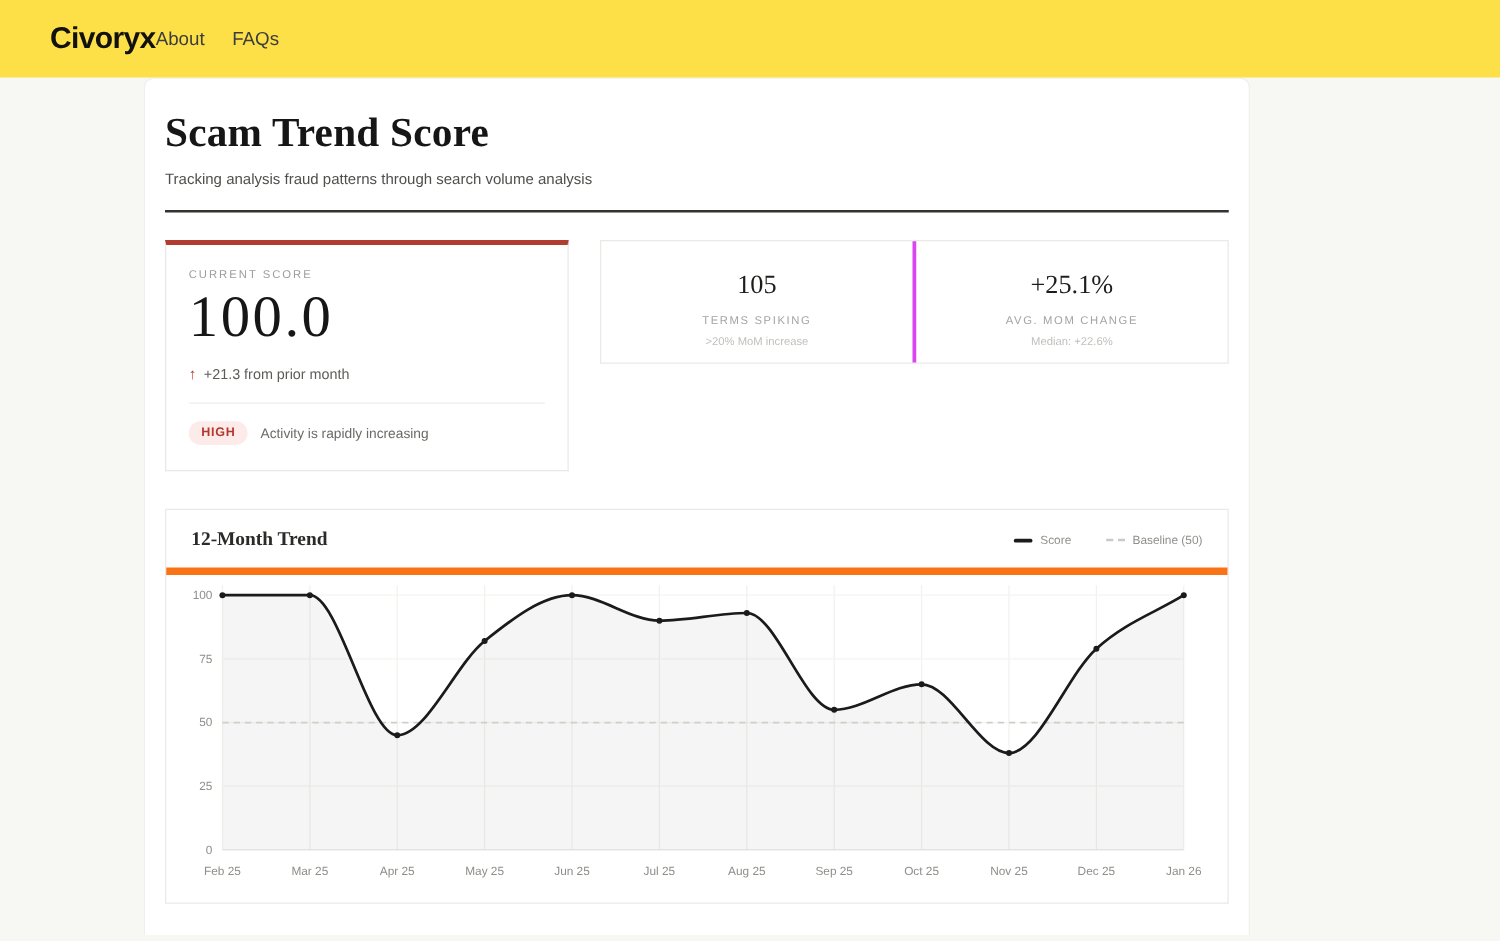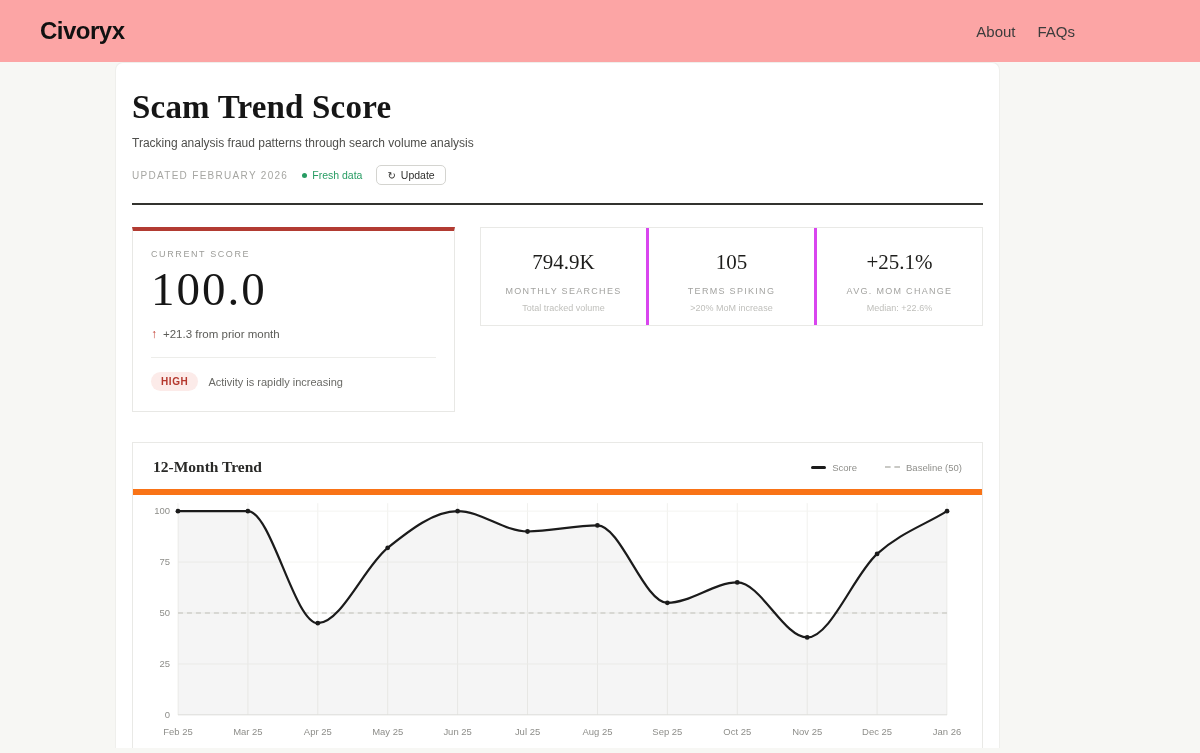--- a/index.html
+++ b/index.html
@@ -1,20 +1,20 @@
 <!DOCTYPE html>
 <html><head>
 <meta charset="utf-8">
 <style>
   * { margin:0; padding:0; box-sizing:border-box; }
   html,body { width:1200px; height:753px; overflow:hidden; }
   body { font-family:"Liberation Sans", sans-serif; background:#f7f7f4; color:#1a1a1a; }
 
   
-  .topbar { height:62px; background:#fca5a5; display:flex; align-items:center; justify-content:space-between;
+  .topbar { height:62px; background:#fde047; display:flex; align-items:center; 
             padding:0 125px 0 40px; }
   .logo { font-size:24px; font-weight:bold; letter-spacing:-0.5px; color:#111; cursor:pointer; }
   .nav { display:flex; gap:22px; }
   .nav a { text-decoration:none; color:#3c3c3c; font-size:15px; cursor:pointer; }
 
   
   .panel { width:885px; margin-left:115px; height:686px; background:#ffffff;
            border:1px solid #efefec; border-bottom:none; border-radius:8px 8px 0 0;
            padding:26px 16px 0 16px; overflow:hidden; }
 
@@ -79,55 +79,39 @@
     <a>About</a>
     <a>FAQs</a>
   </nav>
 </header>
 
 <main class="panel">
 
   <h1 class="page-title">Scam Trend Score</h1>
   <p class="subtitle">Tracking analysis fraud patterns through search volume analysis</p>
 
-  <div class="meta-row">
-    <span class="updated">UPDATED FEBRUARY 2026</span>
-    <span class="fresh">
-      <span class="fresh-dot"></span>
-      <span>Fresh data</span>
-    </span>
-    <button class="update-btn">
-      <span class="ric">↻</span>
-      <span>Update</span>
-    </button>
-  </div>
 
   <div class="rule"></div>
 
   <div class="top-grid">
 
     <section class="score-card">
       <div class="score-label">CURRENT SCORE</div>
       <div class="score-value">100.0</div>
       <div class="score-delta">
         <span class="arrow">↑</span><span>+21.3 from prior month</span>
       </div>
       <div class="score-divider"></div>
       <div class="badge-row">
         <span class="badge">HIGH</span>
         <span class="badge-desc">Activity is rapidly increasing</span>
       </div>
     </section>
 
     <section class="stats-card">
-      <div class="stat">
-        <div class="stat-value">794.9K</div>
-        <div class="stat-label">MONTHLY SEARCHES</div>
-        <div class="stat-sub">Total tracked volume</div>
-      </div>
       <div class="stat">
         <div class="stat-value">105</div>
         <div class="stat-label">TERMS SPIKING</div>
         <div class="stat-sub">&gt;20% MoM increase</div>
       </div>
       <div class="stat">
         <div class="stat-value">+25.1%</div>
         <div class="stat-label">AVG. MOM CHANGE</div>
         <div class="stat-sub">Median: +22.6%</div>
       </div>

